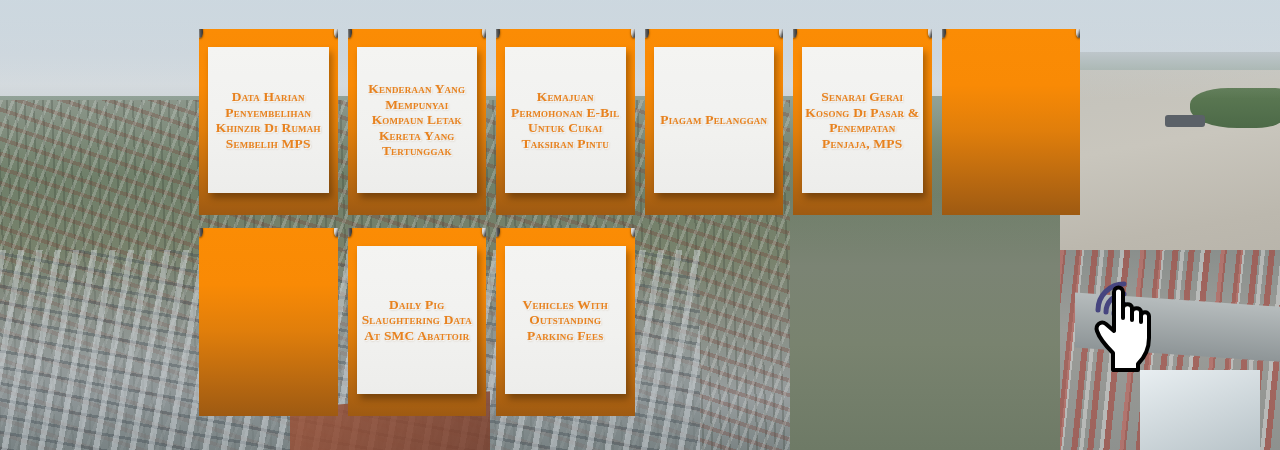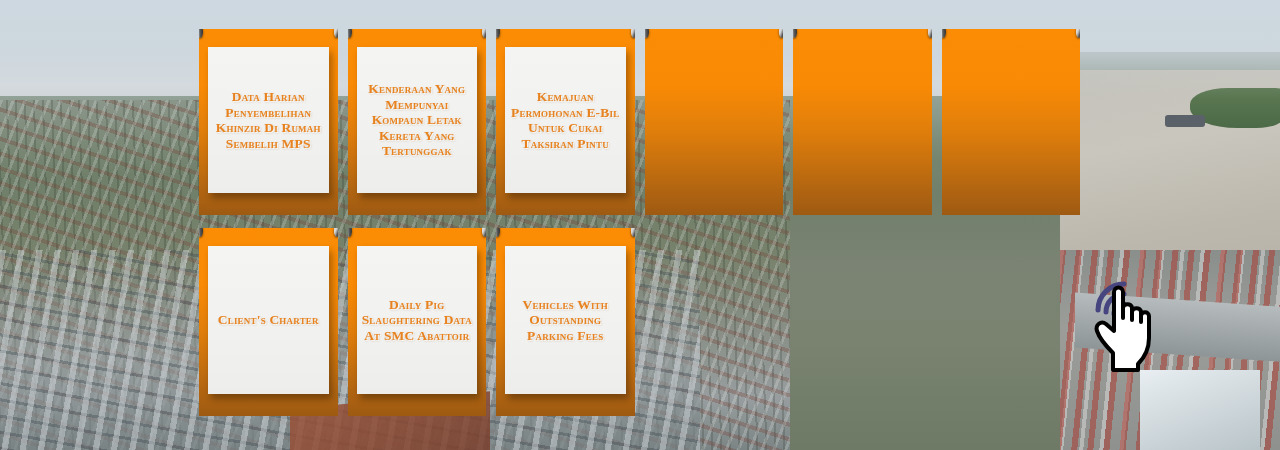--- a/index.html
+++ b/index.html
@@ -198,35 +198,38 @@
       <div class="card">
         <span class="pin left"></span>
         <span class="pin right"></span>
         <div class="paper">
           <div class="card-title">Kemajuan Permohonan e-Bil Untuk Cukai Taksiran Pintu</div>
         </div>
       </div>
       <div class="card">
         <span class="pin left"></span>
         <span class="pin right"></span>
-      </div>
-      <div class="card">
-        <span class="pin left"></span>
-        <span class="pin right"></span>
-      </div>
-      <div class="card">
-        <span class="pin left"></span>
-        <span class="pin right"></span>
-      </div>
-      <div class="card">
-        <span class="pin left"></span>
-        <span class="pin right"></span>
-        <div class="paper">
-          <div class="card-title">Client's Charter</div>
-        </div>
+        <div class="paper">
+          <div class="card-title">Piagam Pelanggan</div>
+        </div>
+      </div>
+      <div class="card">
+        <span class="pin left"></span>
+        <span class="pin right"></span>
+        <div class="paper">
+          <div class="card-title">Senarai Gerai Kosong di Pasar &amp; Penempatan Penjaja, MPS</div>
+        </div>
+      </div>
+      <div class="card">
+        <span class="pin left"></span>
+        <span class="pin right"></span>
+      </div>
+      <div class="card">
+        <span class="pin left"></span>
+        <span class="pin right"></span>
       </div>
       <div class="card">
         <span class="pin left"></span>
         <span class="pin right"></span>
         <div class="paper">
           <div class="card-title">Daily Pig Slaughtering Data At SMC Abattoir</div>
         </div>
       </div>
       <div class="card">
         <span class="pin left"></span>

